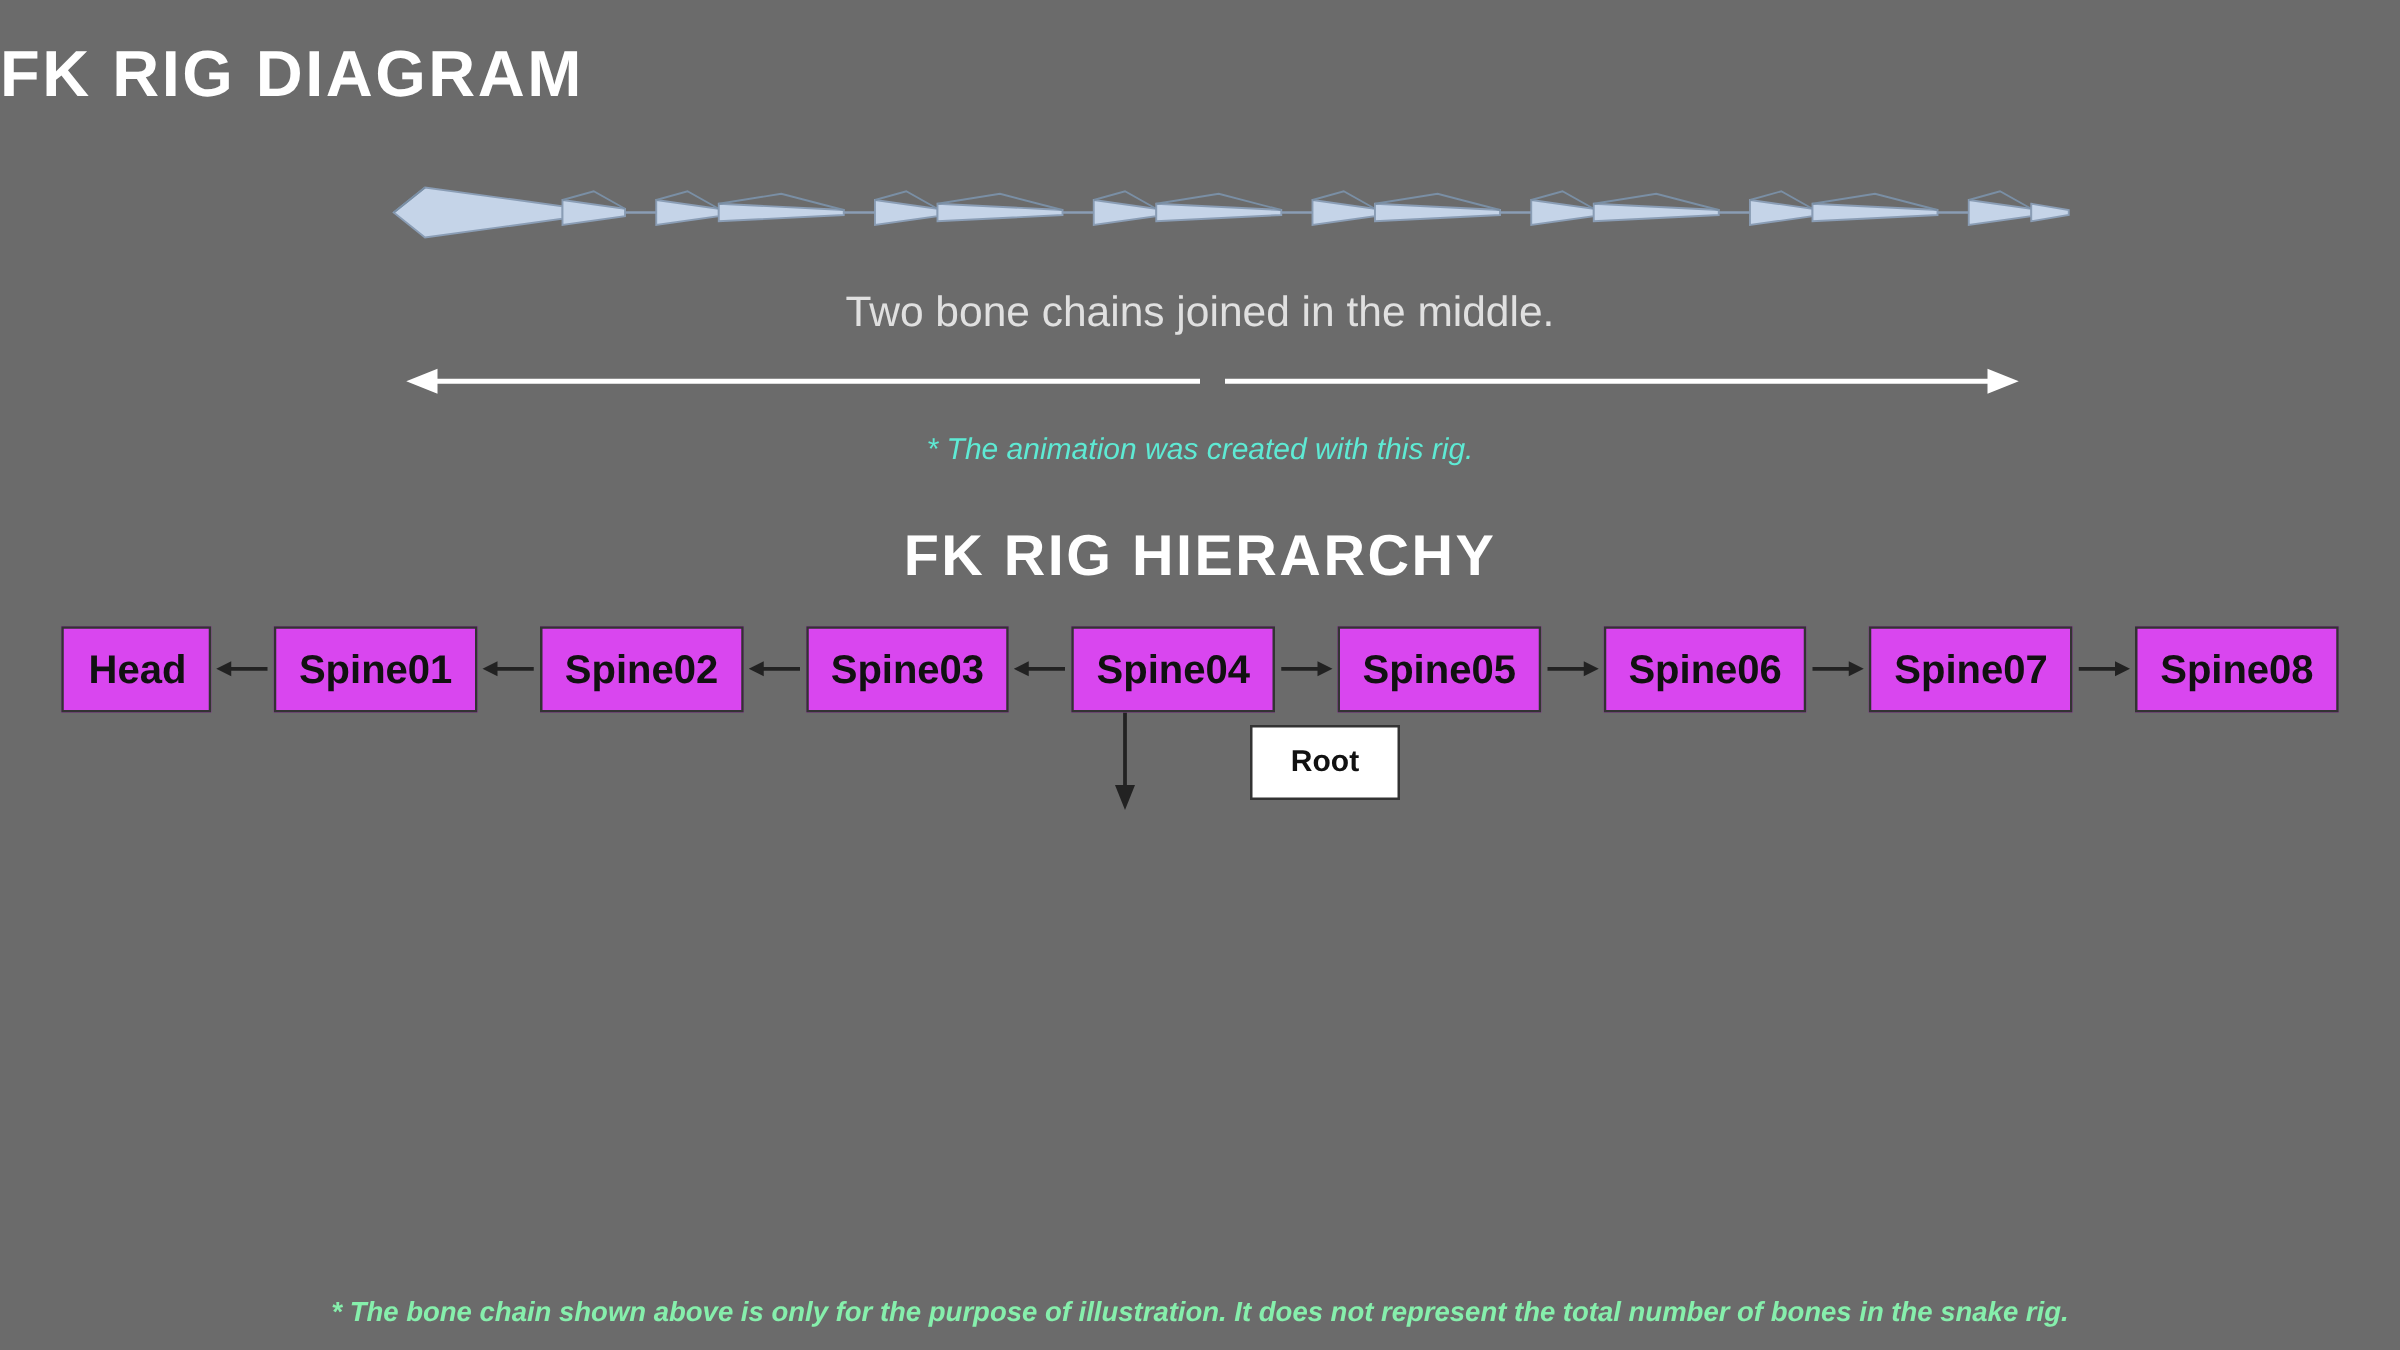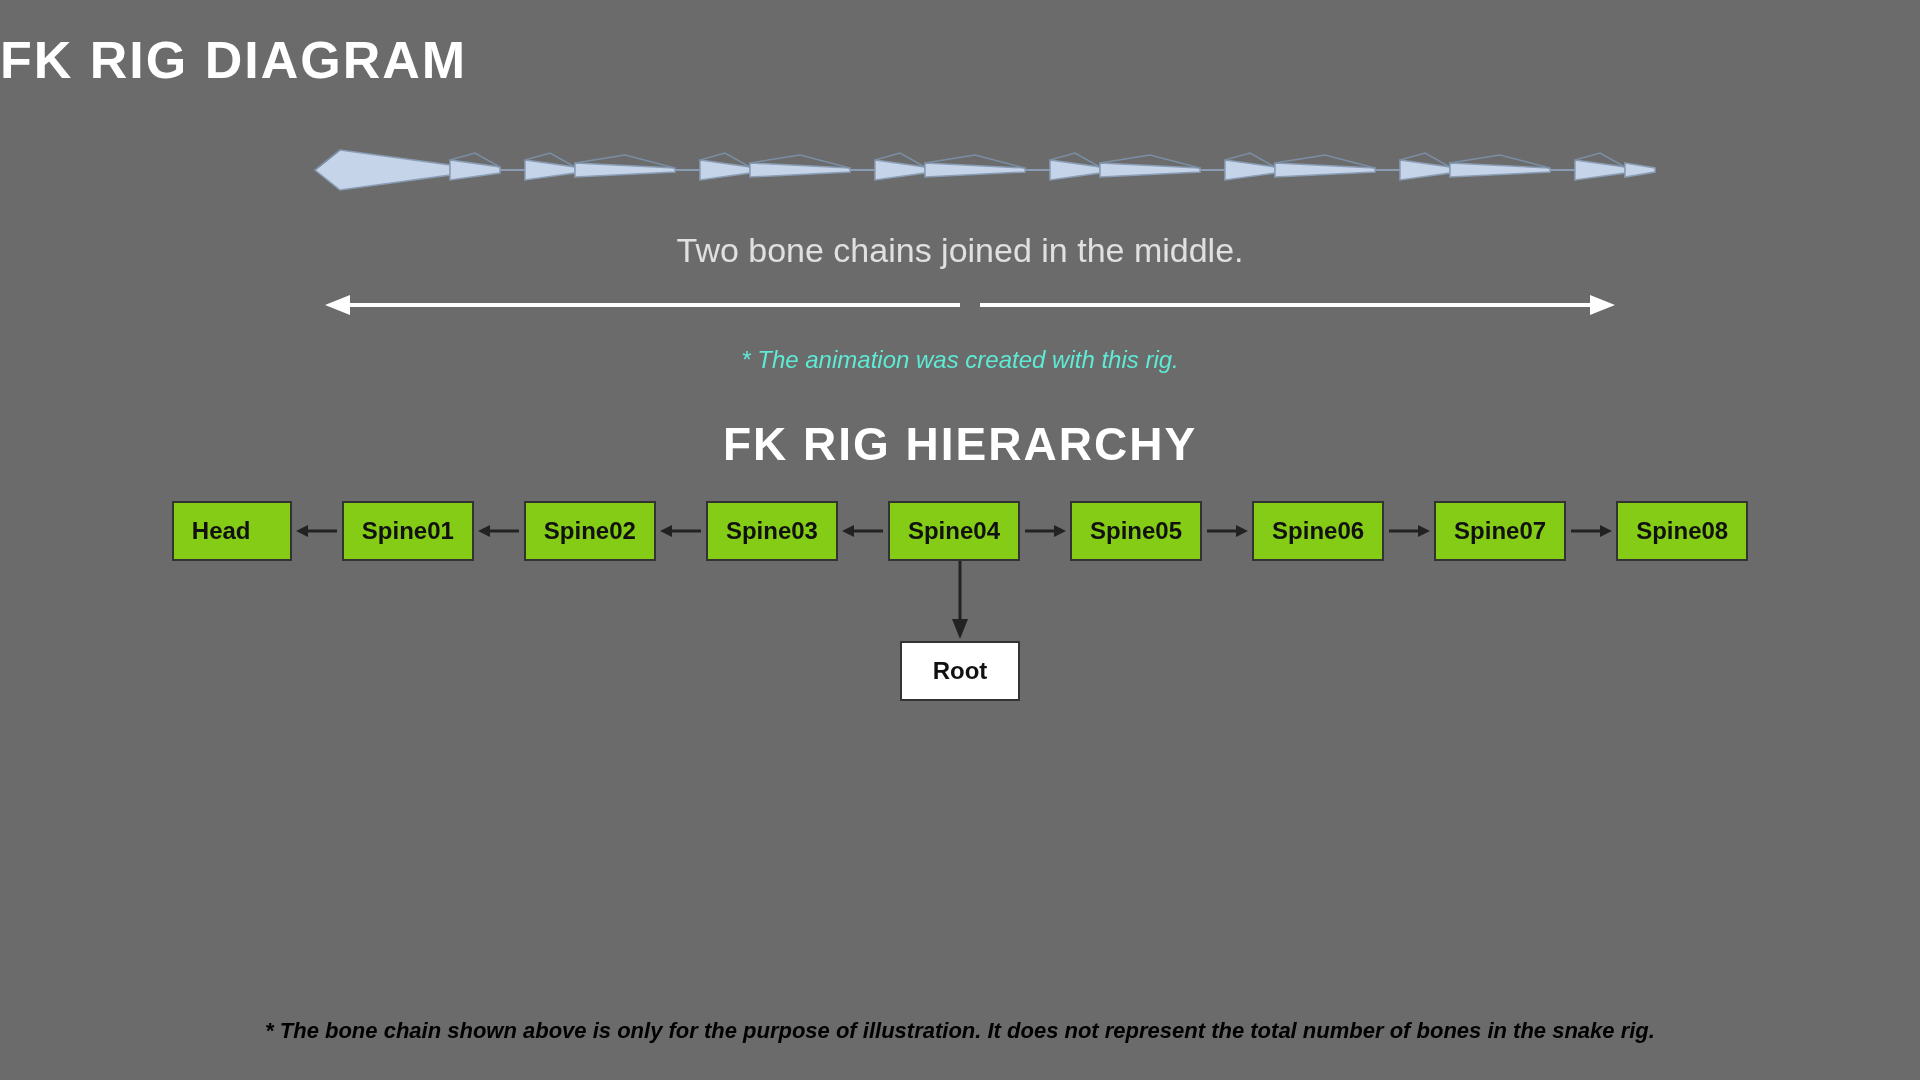--- a/index.html
+++ b/index.html
@@ -94,70 +94,70 @@
       margin-top: 30px;
     }
 
     .hierarchy-row {
       display: flex;
       align-items: center;
       gap: 0;
     }
 
     .bone-box {
-      background: #84cc16;
+      background: #d946ef;
       border: 2.5px solid #333333;
       padding: 14px 18px;
-      font-size: 24px;
+      font-size: 32px;
       font-weight: bold;
       color: #111111;
       min-width: 120px;
-      text-align: left;
+      text-align: right;
     }
 
     .arrow-h {
       display: flex;
       align-items: center;
       width: 50px;
       position: relative;
     }
 
     .arrow-h svg {
       width: 50px;
       height: 28px;
     }
 
     
     .root-area {
       display: flex;
-      flex-direction: column;
+      flex-direction: row;
       align-items: center;
       margin-top: 0;
       position: relative;
     }
 
     .root-box {
       background: #ffffff;
       border: 2.5px solid #333333;
       padding: 14px 30px;
       font-size: 24px;
       font-weight: bold;
       color: #111111;
       min-width: 120px;
       text-align: center;
     }
 
     
     .footer-note {
       position: absolute;
-      bottom: 36px;
+      bottom: 17px;
       left: 0;
       right: 0;
       text-align: center;
-      color: #000000;
+      color: #86efac;
       font-style: italic;
       font-size: 22px;
       font-weight: bold;
     }
 
     
     .bone-shape {
       fill: #c5d4e8;
       stroke: #8a9db5;
       stroke-width: 1.5;

